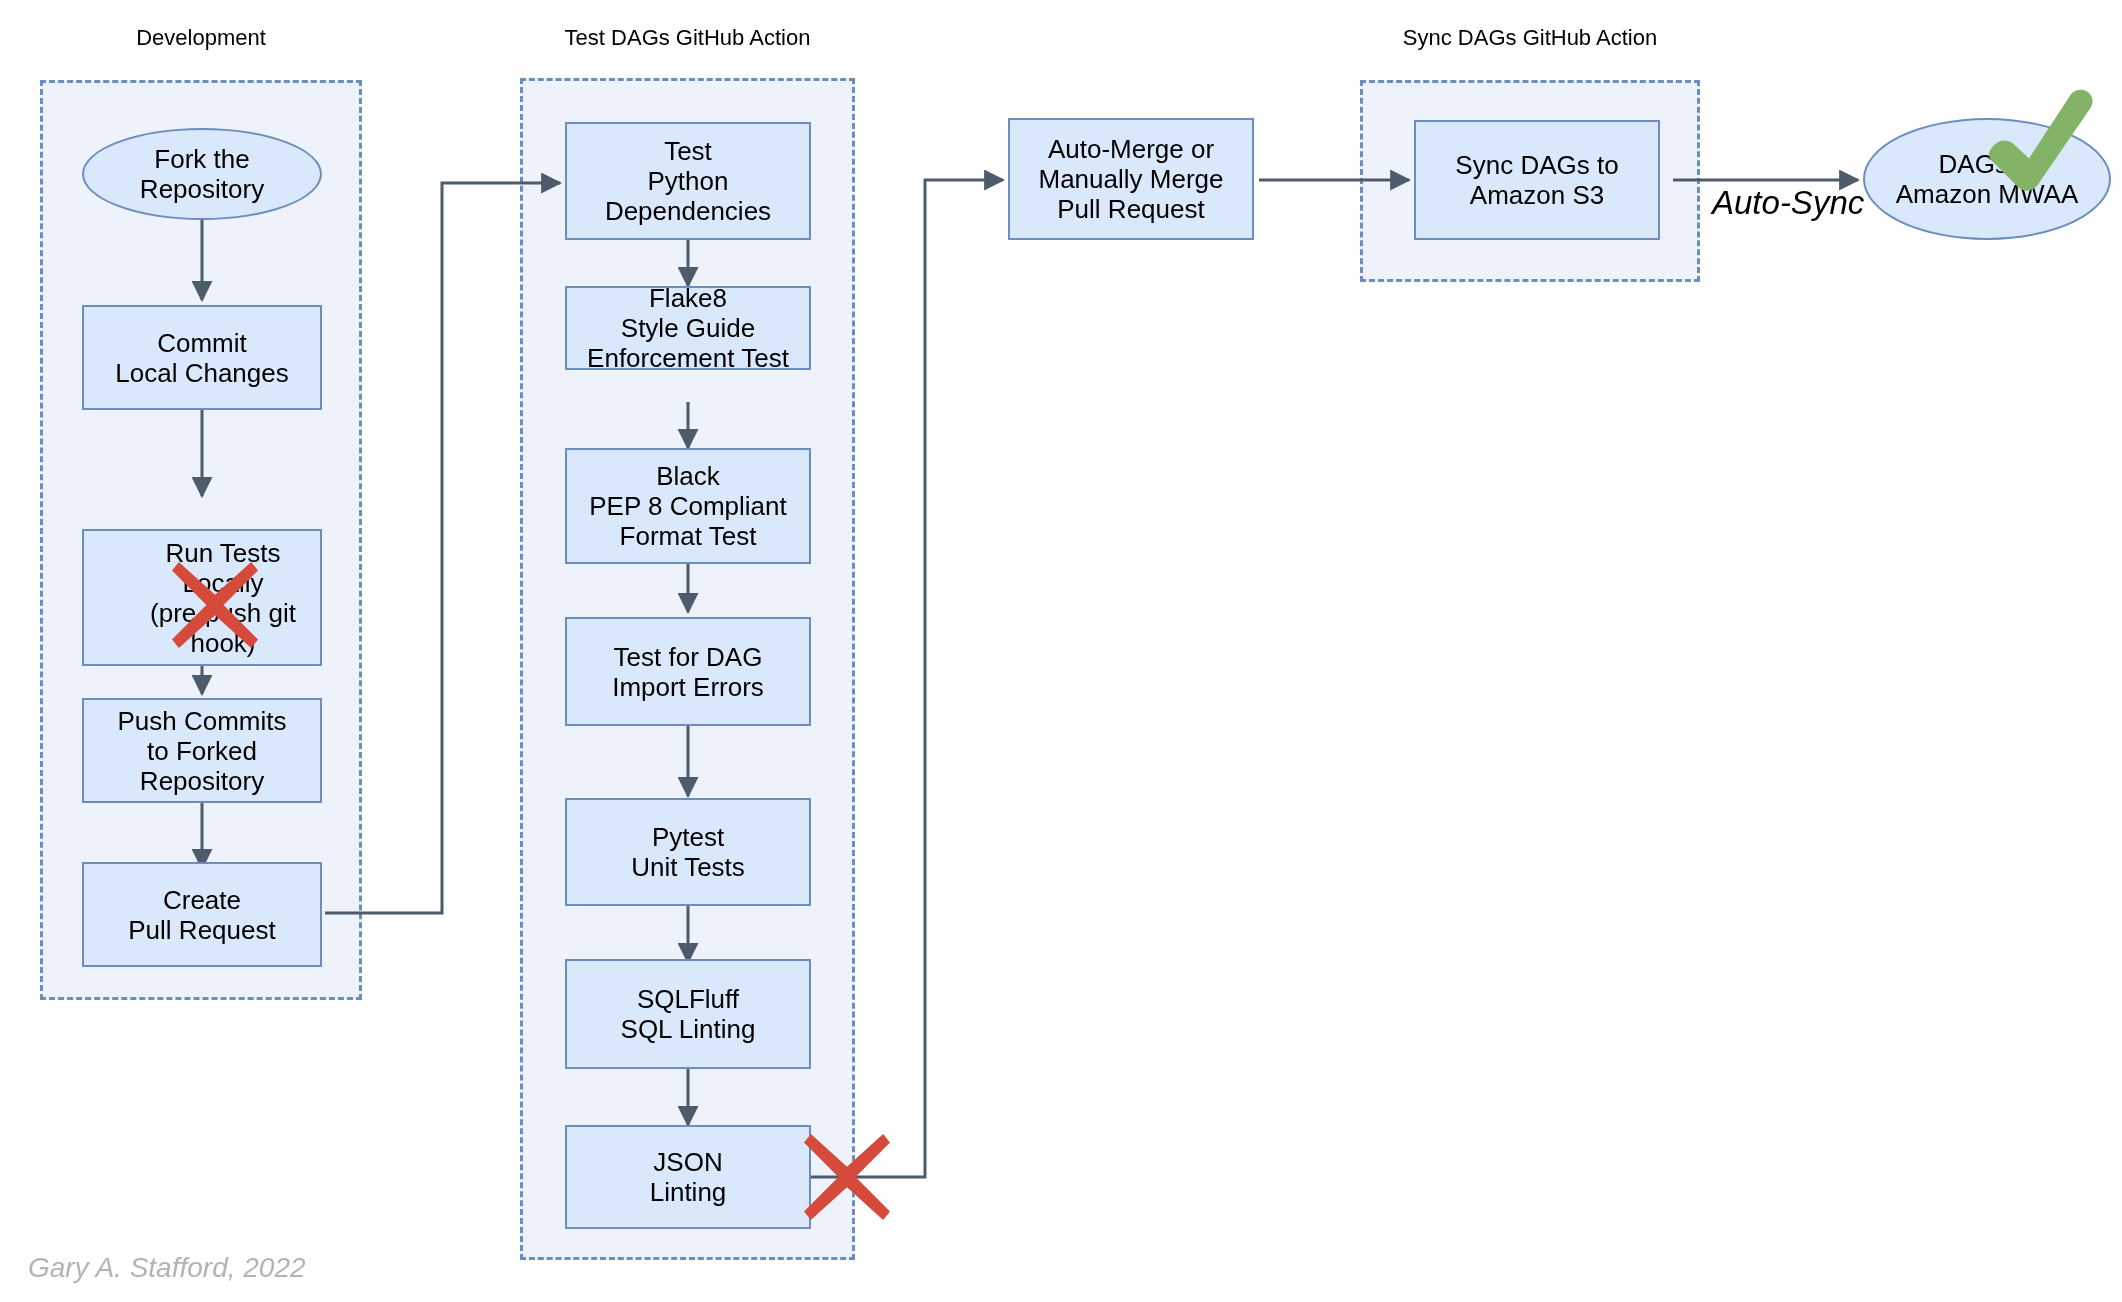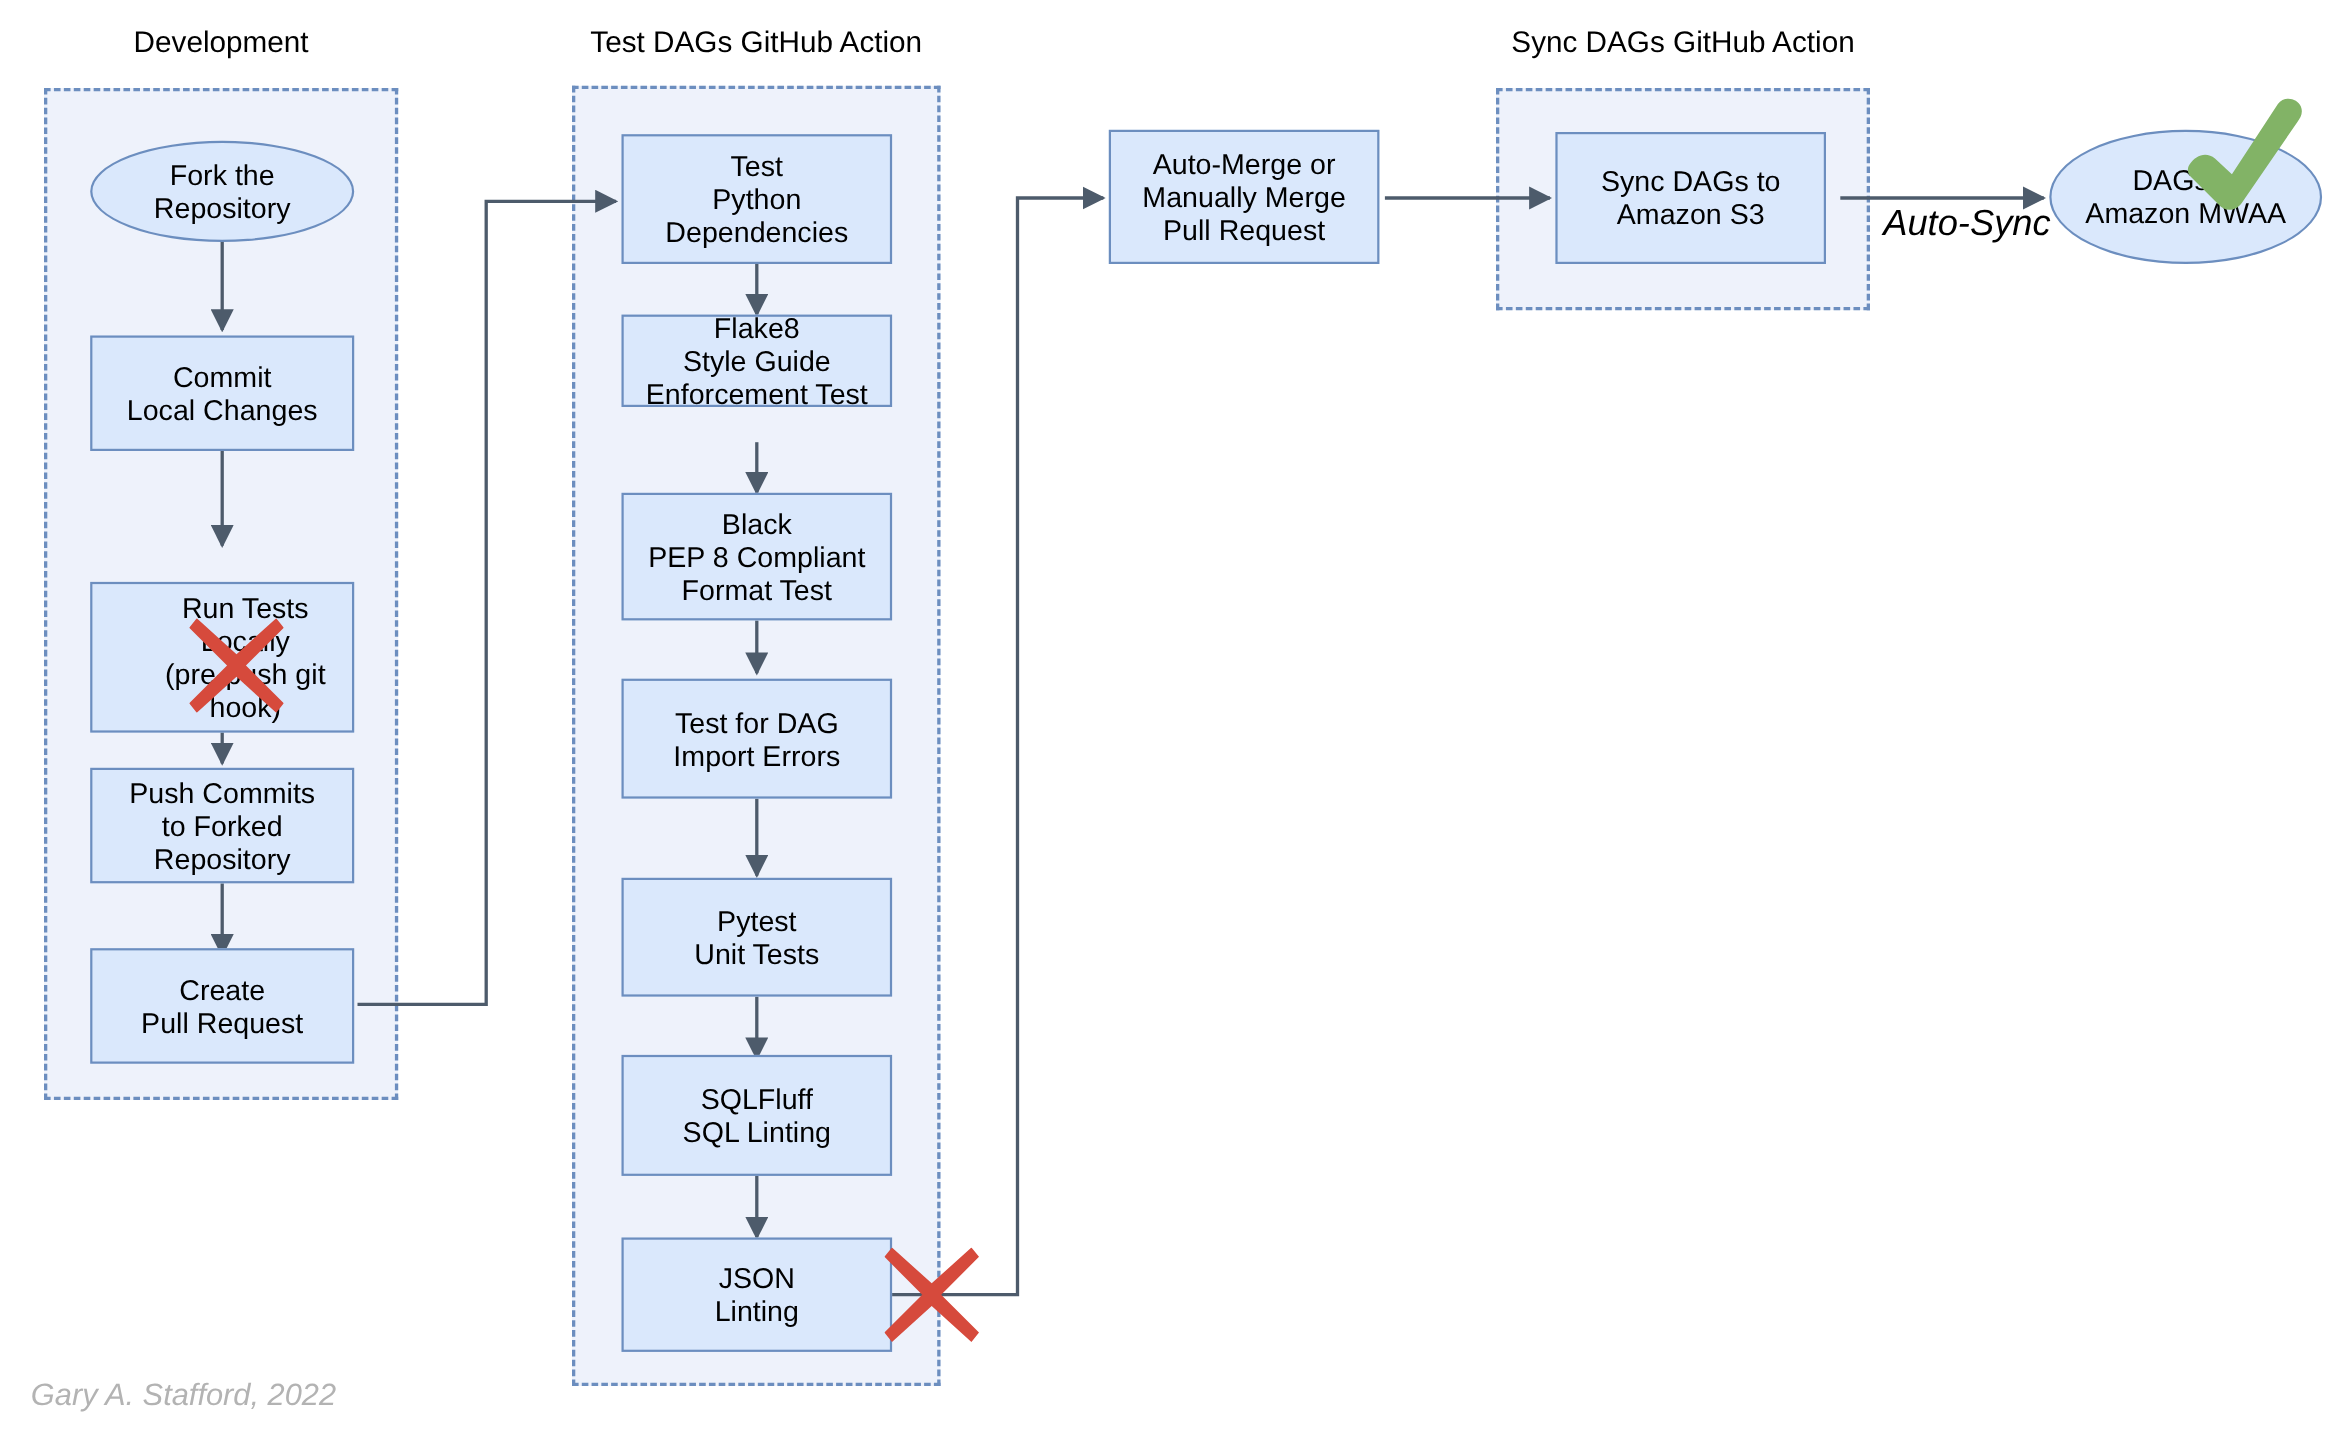--- a/index.html
+++ b/index.html
@@ -3,21 +3,21 @@
 <meta charset="utf-8">
 <style>
   html,body{margin:0;padding:0;background:#ffffff;}
   body{width:2122px;height:1302px;position:relative;overflow:hidden;
        font-family:"Liberation Sans","DejaVu Sans",sans-serif;color:#000;}
 
   .stage{position:absolute;inset:0;}
 
   
   .lane{position:absolute;background:#eef2fb;border:3px dashed #6c8ebf;box-sizing:border-box;}
-  .lane-title{position:absolute;text-align:center;font-size:27px;line-height:32px;
+  .lane-title{position:absolute;text-align:center;font-size:22px;line-height:32px;
               color:#000;white-space:nowrap;}
 
   
   .node{position:absolute;box-sizing:border-box;background:#dae8fc;border:2px solid #6c8ebf;
         display:flex;align-items:center;justify-content:center;text-align:center;
         font-size:26px;line-height:30px;color:#000;}
   .node .lbl{white-space:pre-line;}
 
   
   .ellipse{position:absolute;box-sizing:border-box;background:#dae8fc;border:2px solid #6c8ebf;

